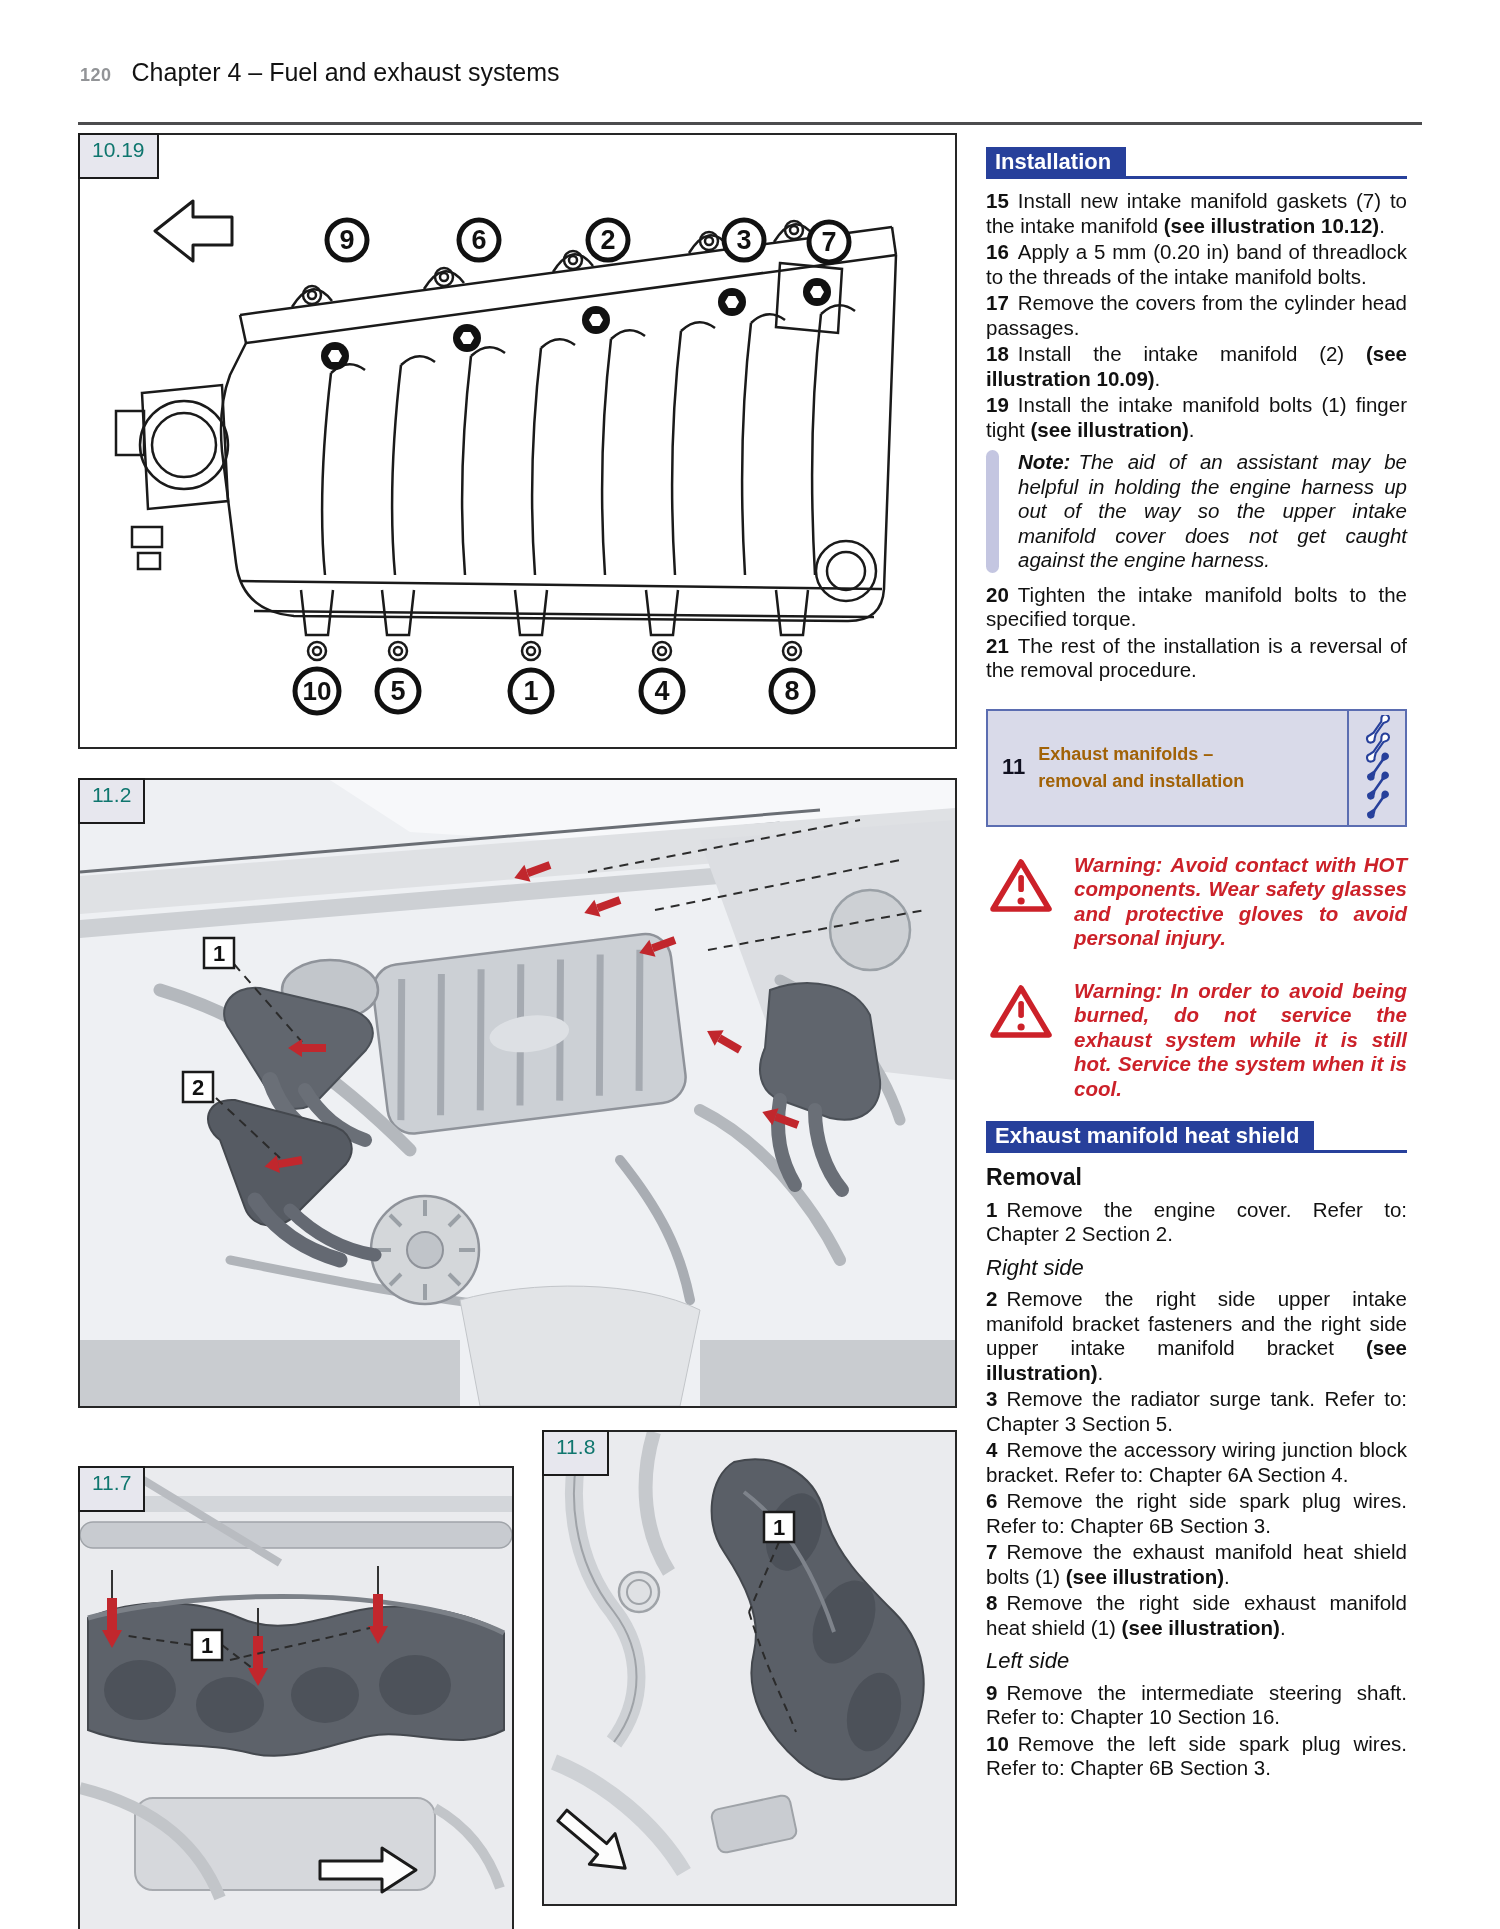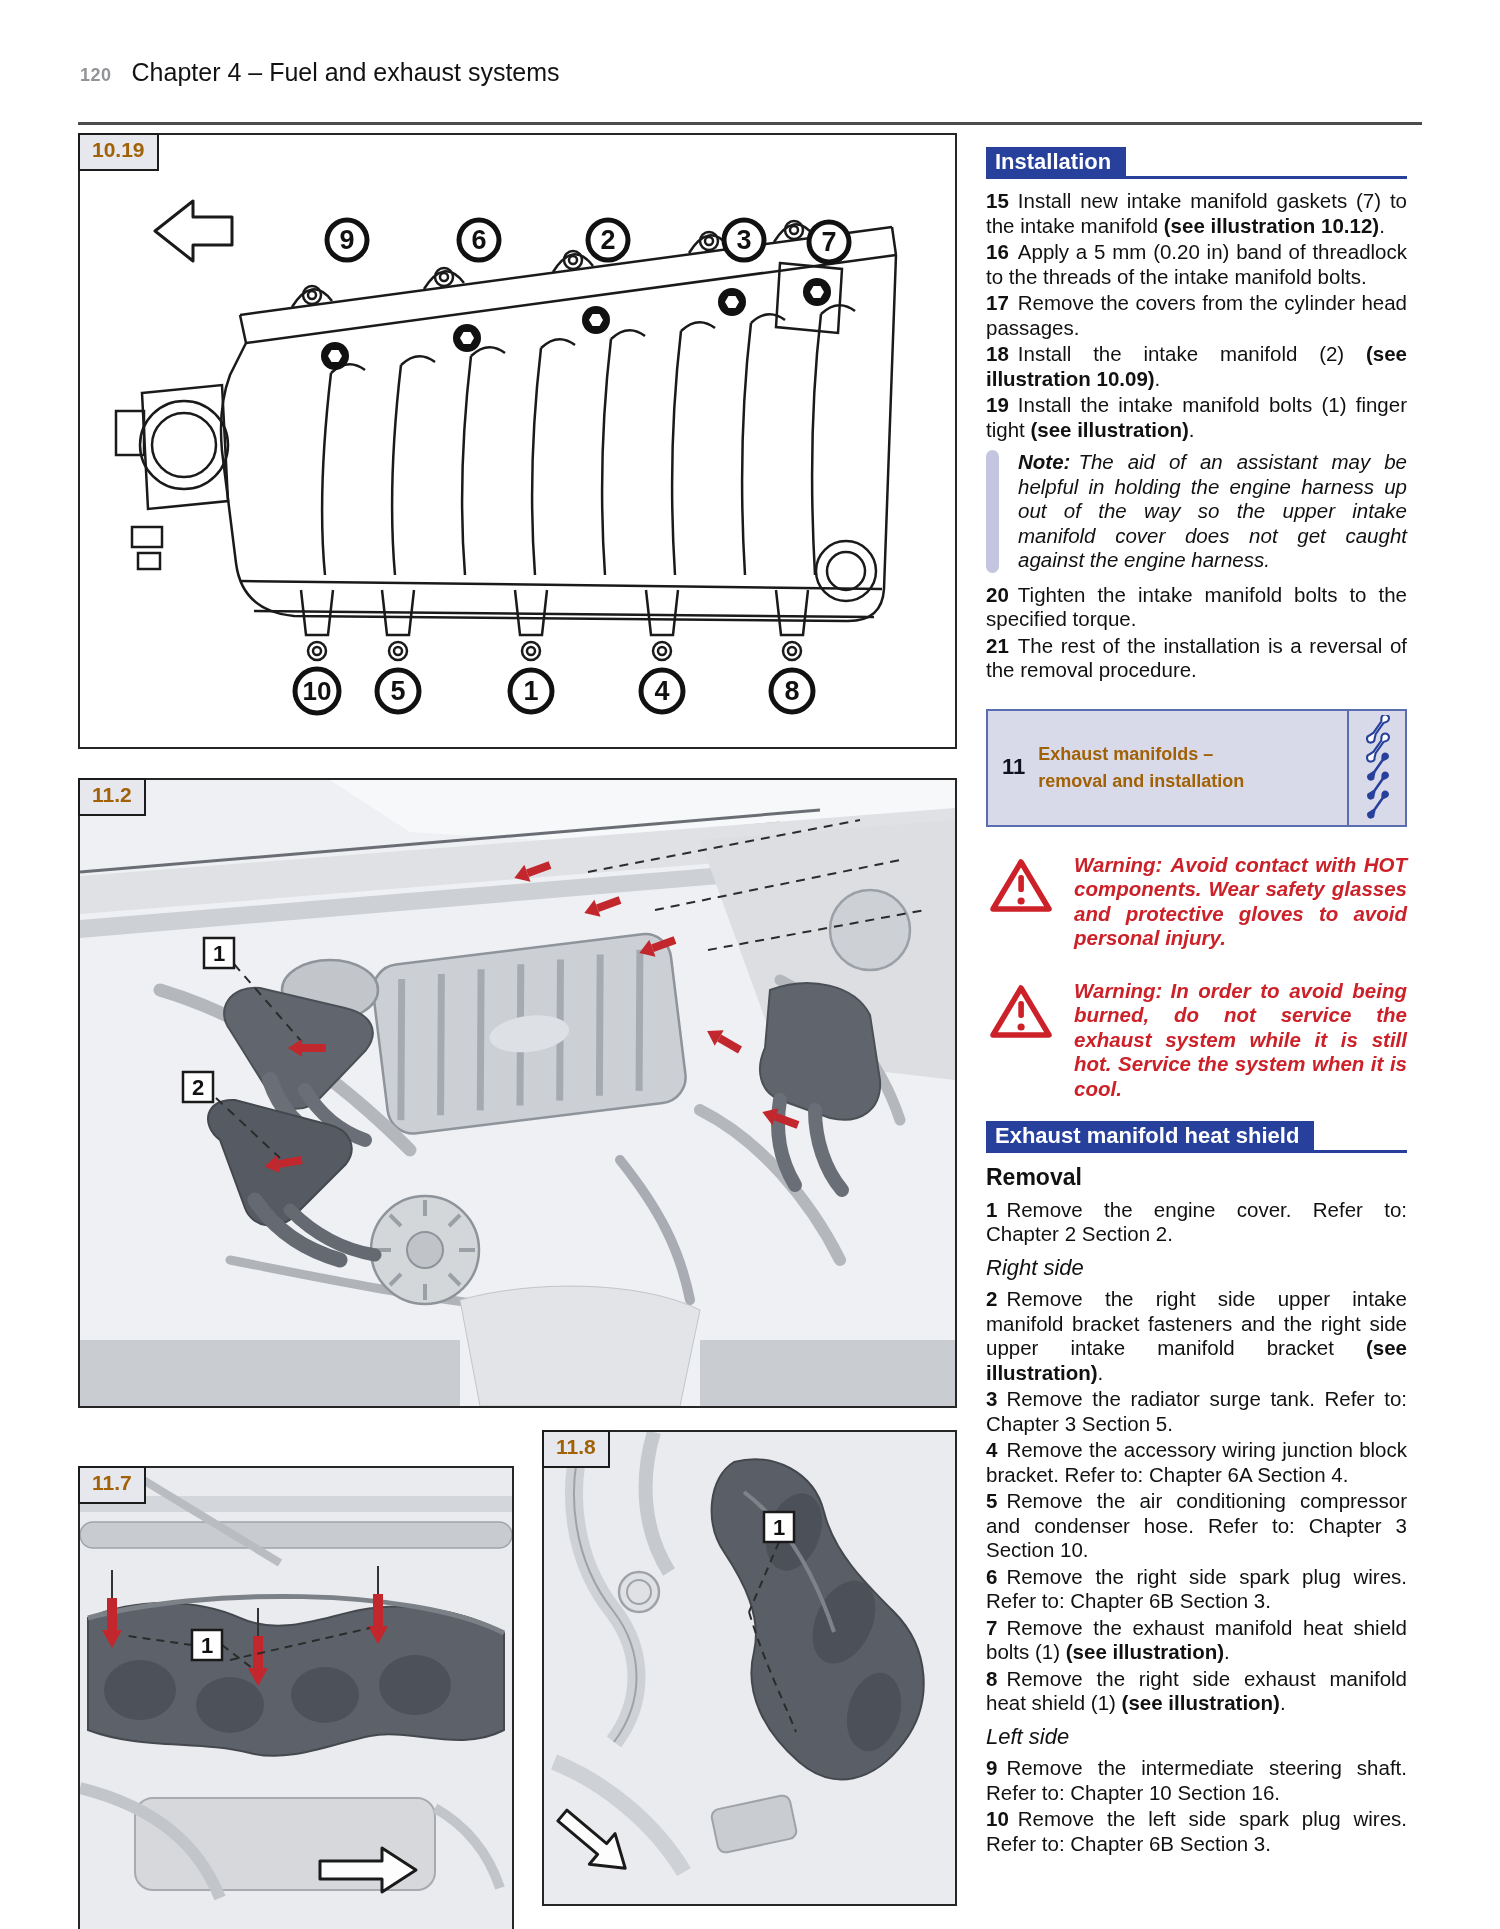--- a/index.html
+++ b/index.html
@@ -11,21 +11,21 @@
   .hdr{position:absolute;left:80px;top:58px;display:flex;align-items:baseline;gap:20px;}
   .hdr .num{font-weight:bold;font-size:18px;color:#929497;letter-spacing:.5px;}
   .hdr .ttl{font-size:25px;color:#121212;}
   .hdr-rule{position:absolute;left:78px;right:78px;top:122px;height:3px;background:#4c4c4e;}
 
   
   .fig{position:absolute;background:#fff;border:2px solid #262626;}
   .fig svg{display:block;}
   .fig-label{
     position:absolute;left:-2px;top:-2px;z-index:3;background:#e7e7ee;border:2px solid #1b1b1b;
-    font-weight:bold;font-size:21px;color:#a16207;padding:3px 12px 8px;line-height:1.1;
+    font-weight:normal;font-size:21px;color:#0f766e;padding:3px 12px 16px;line-height:1.1;
   }
   #fig1019{left:78px;top:133px;width:875px;height:612px;}
   #fig112{left:78px;top:778px;width:875px;height:626px;}
   #fig117{left:78px;top:1466px;width:432px;height:472px;}
   #fig118{left:542px;top:1430px;width:411px;height:472px;}
   text.callout-num{font-family:"Liberation Sans",sans-serif;font-weight:bold;fill:#111;}
 
   
   .col{position:absolute;left:986px;top:140px;width:421px;font-size:20.5px;line-height:24.5px;text-align:justify;}
   .col p{margin:0 0 2px 0;}
@@ -460,21 +460,20 @@
 
     <p class="sub-bold">Removal</p>
 
     <p class="step"><b class="sn">1</b><span>Remove the engine cover. Refer to: Chapter 2 Section 2.</span></p>
 
     <p class="sub-ital">Right side</p>
 
     <p class="step"><b class="sn">2</b><span>Remove the right side upper intake manifold bracket fasteners and the right side upper intake manifold bracket </span><b>(see illustration)</b><span>.</span></p>
     <p class="step"><b class="sn">3</b><span>Remove the radiator surge tank. Refer to: Chapter 3 Section 5.</span></p>
     <p class="step"><b class="sn">4</b><span>Remove the accessory wiring junction block bracket. Refer to: Chapter 6A Section 4.</span></p>
-    <p class="step"><b class="sn">5</b><span>Remove the air conditioning compressor and condenser hose. Refer to: Chapter 3 Section 10.</span></p>
     <p class="step"><b class="sn">6</b><span>Remove the right side spark plug wires. Refer to: Chapter 6B Section 3.</span></p>
     <p class="step"><b class="sn">7</b><span>Remove the exhaust manifold heat shield bolts (1) </span><b>(see illustration)</b><span>.</span></p>
     <p class="step"><b class="sn">8</b><span>Remove the right side exhaust manifold heat shield (1) </span><b>(see illustration)</b><span>.</span></p>
 
     <p class="sub-ital">Left side</p>
 
     <p class="step"><b class="sn">9</b><span>Remove the intermediate steering shaft. Refer to: Chapter 10 Section 16.</span></p>
     <p class="step"><b class="sn">10</b><span>Remove the left side spark plug wires. Refer to: Chapter 6B Section 3.</span></p>
 
   </div>

